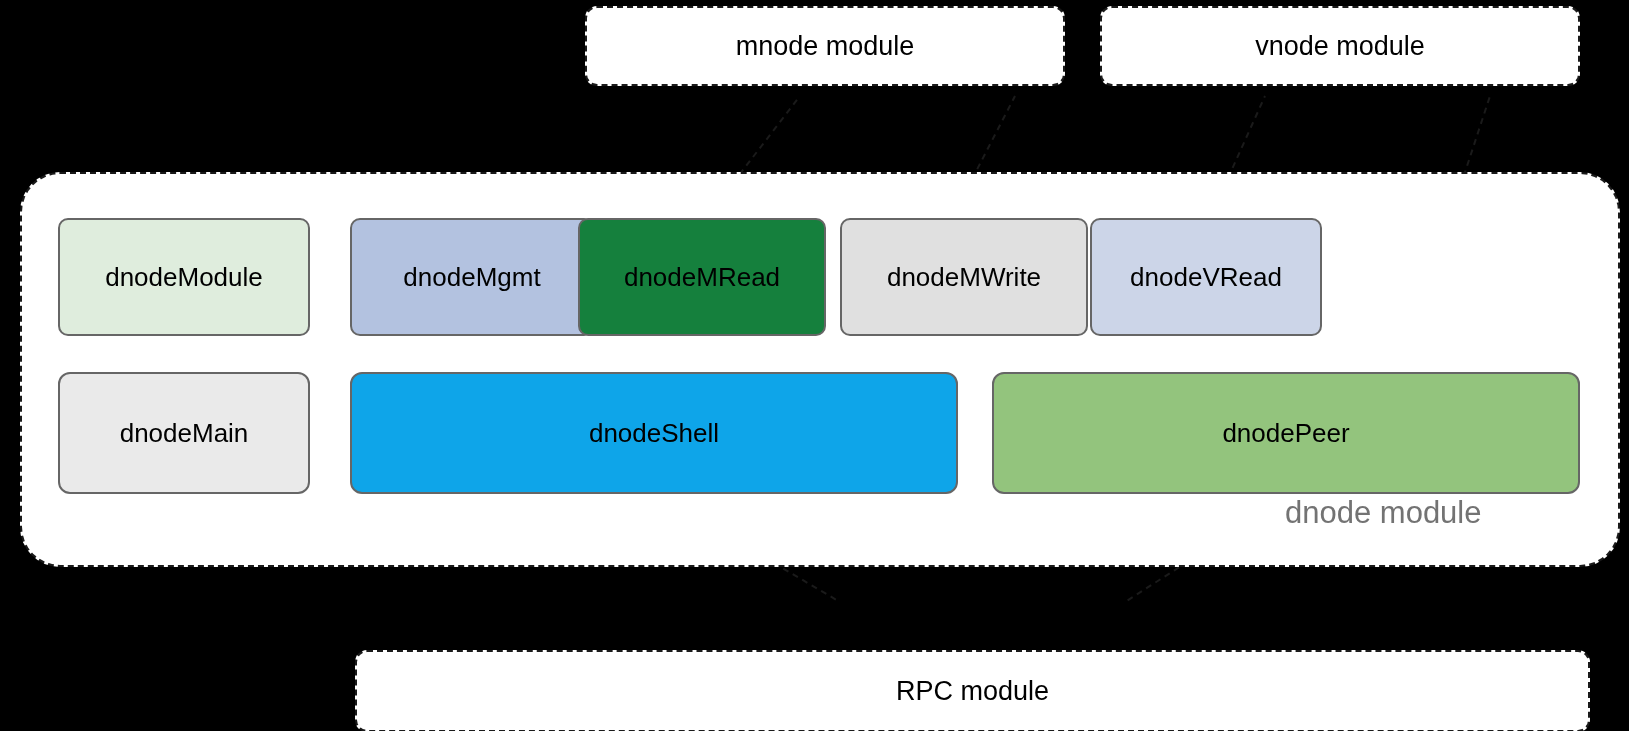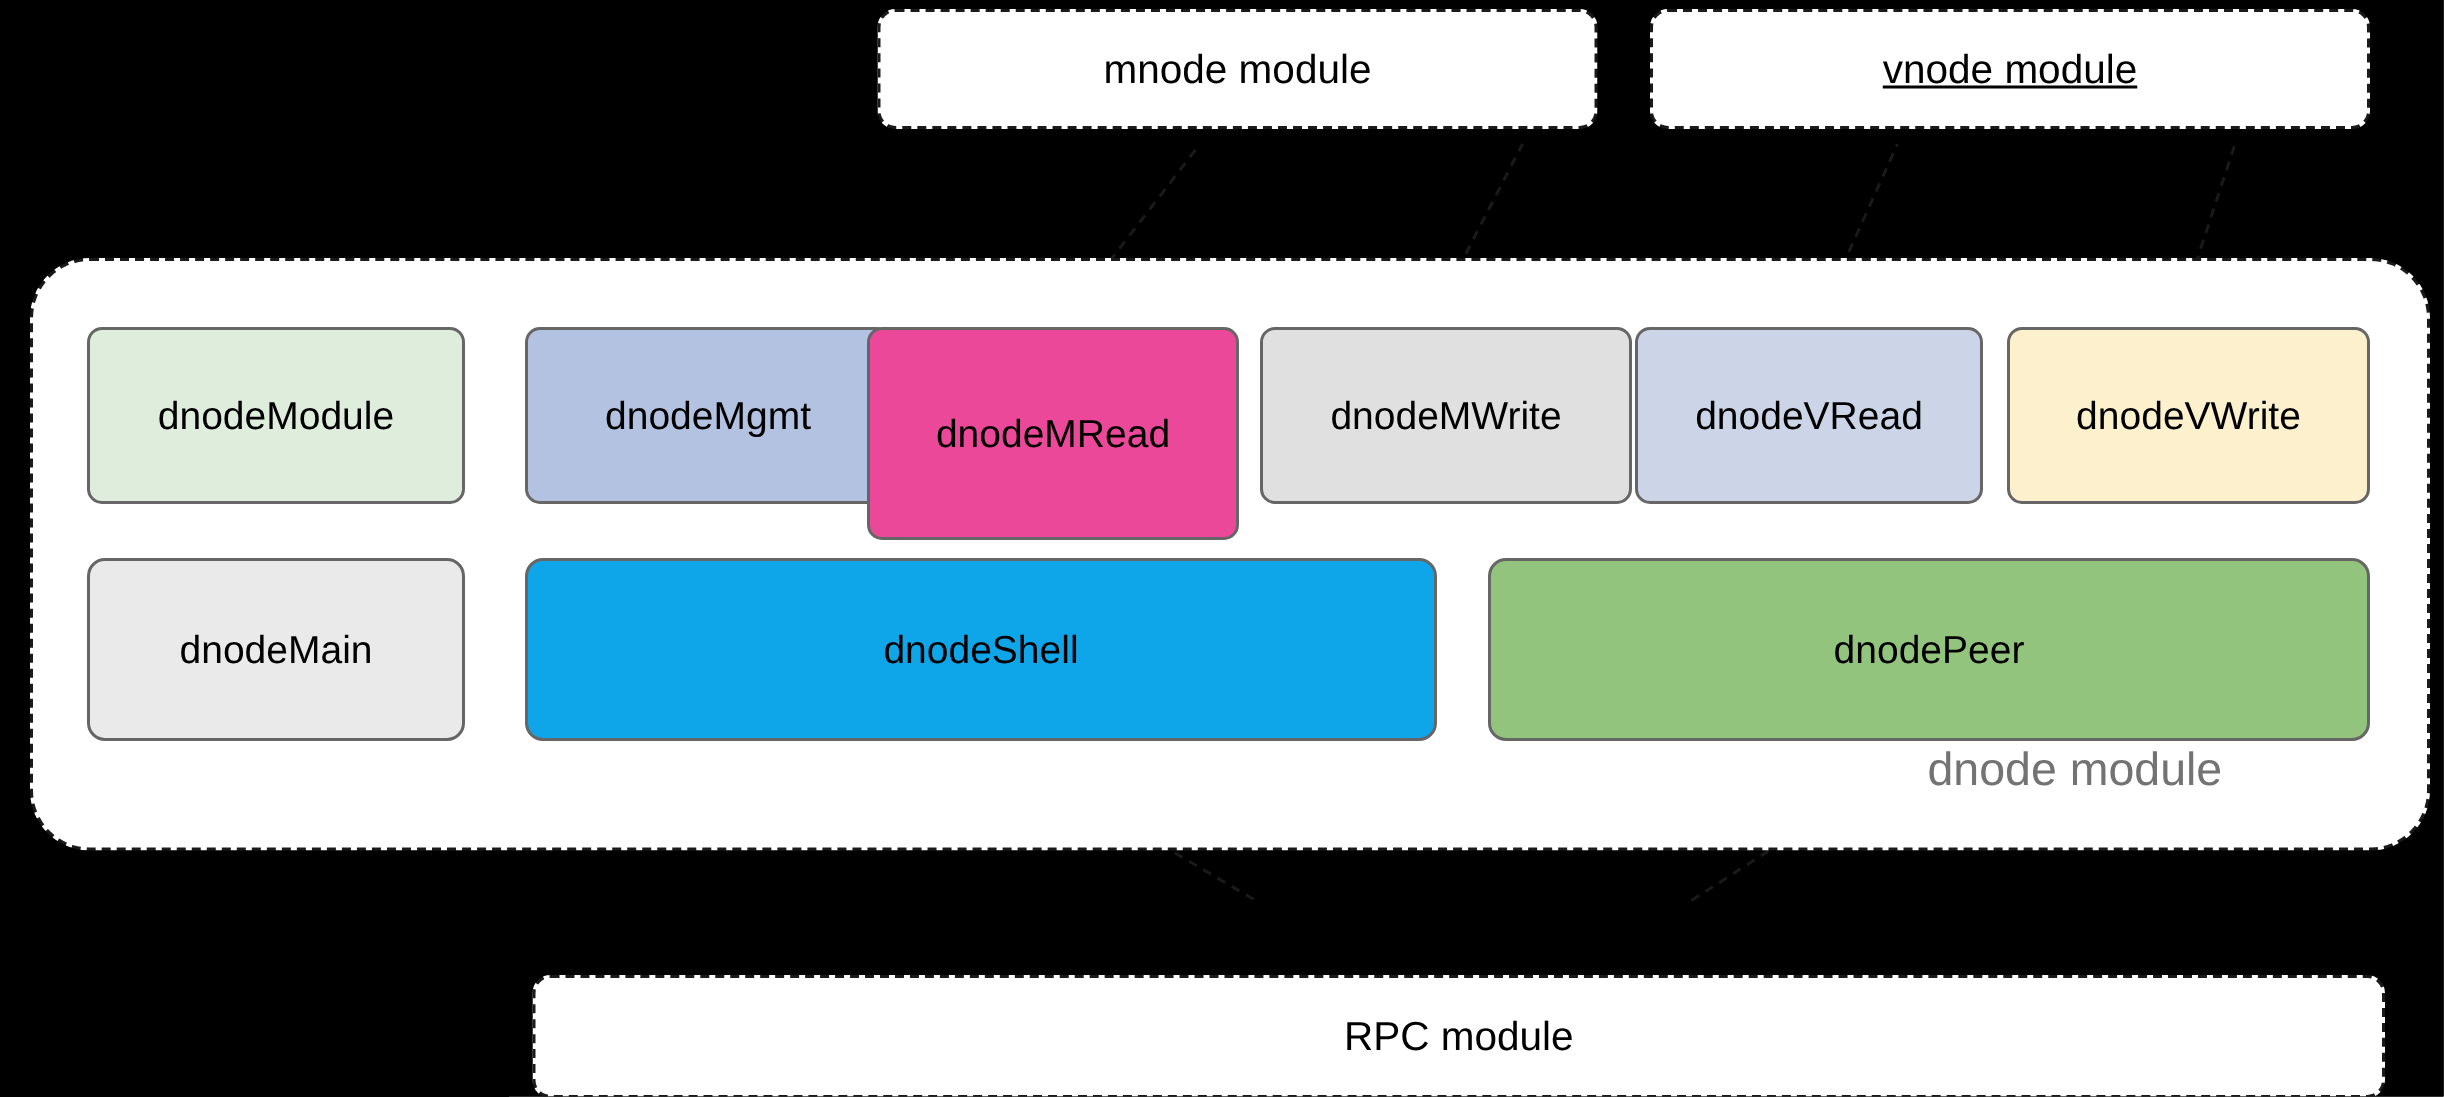--- a/index.html
+++ b/index.html
@@ -74,45 +74,42 @@
     <line x1="952" y1="218" x2="1015" y2="96" stroke="#1a1a1a" stroke-width="2" stroke-dasharray="6 5"></line>
     <line x1="1210" y1="218" x2="1265" y2="96" stroke="#1a1a1a" stroke-width="2" stroke-dasharray="6 5"></line>
     <line x1="1450" y1="218" x2="1490" y2="96" stroke="#1a1a1a" stroke-width="2" stroke-dasharray="6 5"></line>
     <line x1="660" y1="496" x2="840" y2="602" stroke="#1a1a1a" stroke-width="2" stroke-dasharray="6 5"></line>
     <line x1="1290" y1="496" x2="1125" y2="602" stroke="#1a1a1a" stroke-width="2" stroke-dasharray="6 5"></line>
   </svg>
 
   <div class="box mod-dashed" style="left:585px; top:6px; width:480px; height:80px;">
     <span>mnode module</span>
   </div>
-  <div class="box mod-dashed" style="left:1100px; top:6px; width:480px; height:80px;text-decoration:underline;">
+  <div class="box mod-dashed" style="left:1100px; top:6px; width:480px; height:80px;">
     <span>vnode module</span>
   </div>
 
   <div class="box dnode-container" style="left:20px; top:172px; width:1600px; height:395px;"></div>
 
   <div class="dnode-label" style="left:1285px; top:495px;">dnode module</div>
 
   <div class="box inner-box" style="left:58px; top:218px; width:252px; height:118px; background:#dfeddd;">
     <span>dnodeModule</span>
   </div>
   <div class="box inner-box" style="left:350px; top:218px; width:244px; height:118px; background:#b3c2e0;">
     <span>dnodeMgmt</span>
   </div>
-  <div class="box inner-box" style="left:578px; top:218px; width:248px; height:142px; background:#ec4899;text-align:right;">
+  <div class="box inner-box" style="left:578px; top:218px; width:248px; height:118px; background:#15803d;text-align:right;">
     <span>dnodeMRead</span>
   </div>
   <div class="box inner-box" style="left:840px; top:218px; width:248px; height:118px; background:#e0e0e0;">
     <span>dnodeMWrite</span>
   </div>
   <div class="box inner-box" style="left:1090px; top:218px; width:232px; height:118px; background:#ccd5e8;">
     <span>dnodeVRead</span>
-  </div>
-  <div class="box inner-box" style="left:1338px; top:218px; width:242px; height:118px; background:#fdf0cd;">
-    <span>dnodeVWrite</span>
   </div>
 
   <div class="box row2-box" style="left:58px; top:372px; width:252px; height:122px; background:#eaeaea;">
     <span>dnodeMain</span>
   </div>
   <div class="box row2-box" style="left:350px; top:372px; width:608px; height:122px; background:#0ea5e9;">
     <span>dnodeShell</span>
   </div>
   <div class="box row2-box" style="left:992px; top:372px; width:588px; height:122px; background:#93c47d;">
     <span>dnodePeer</span>

